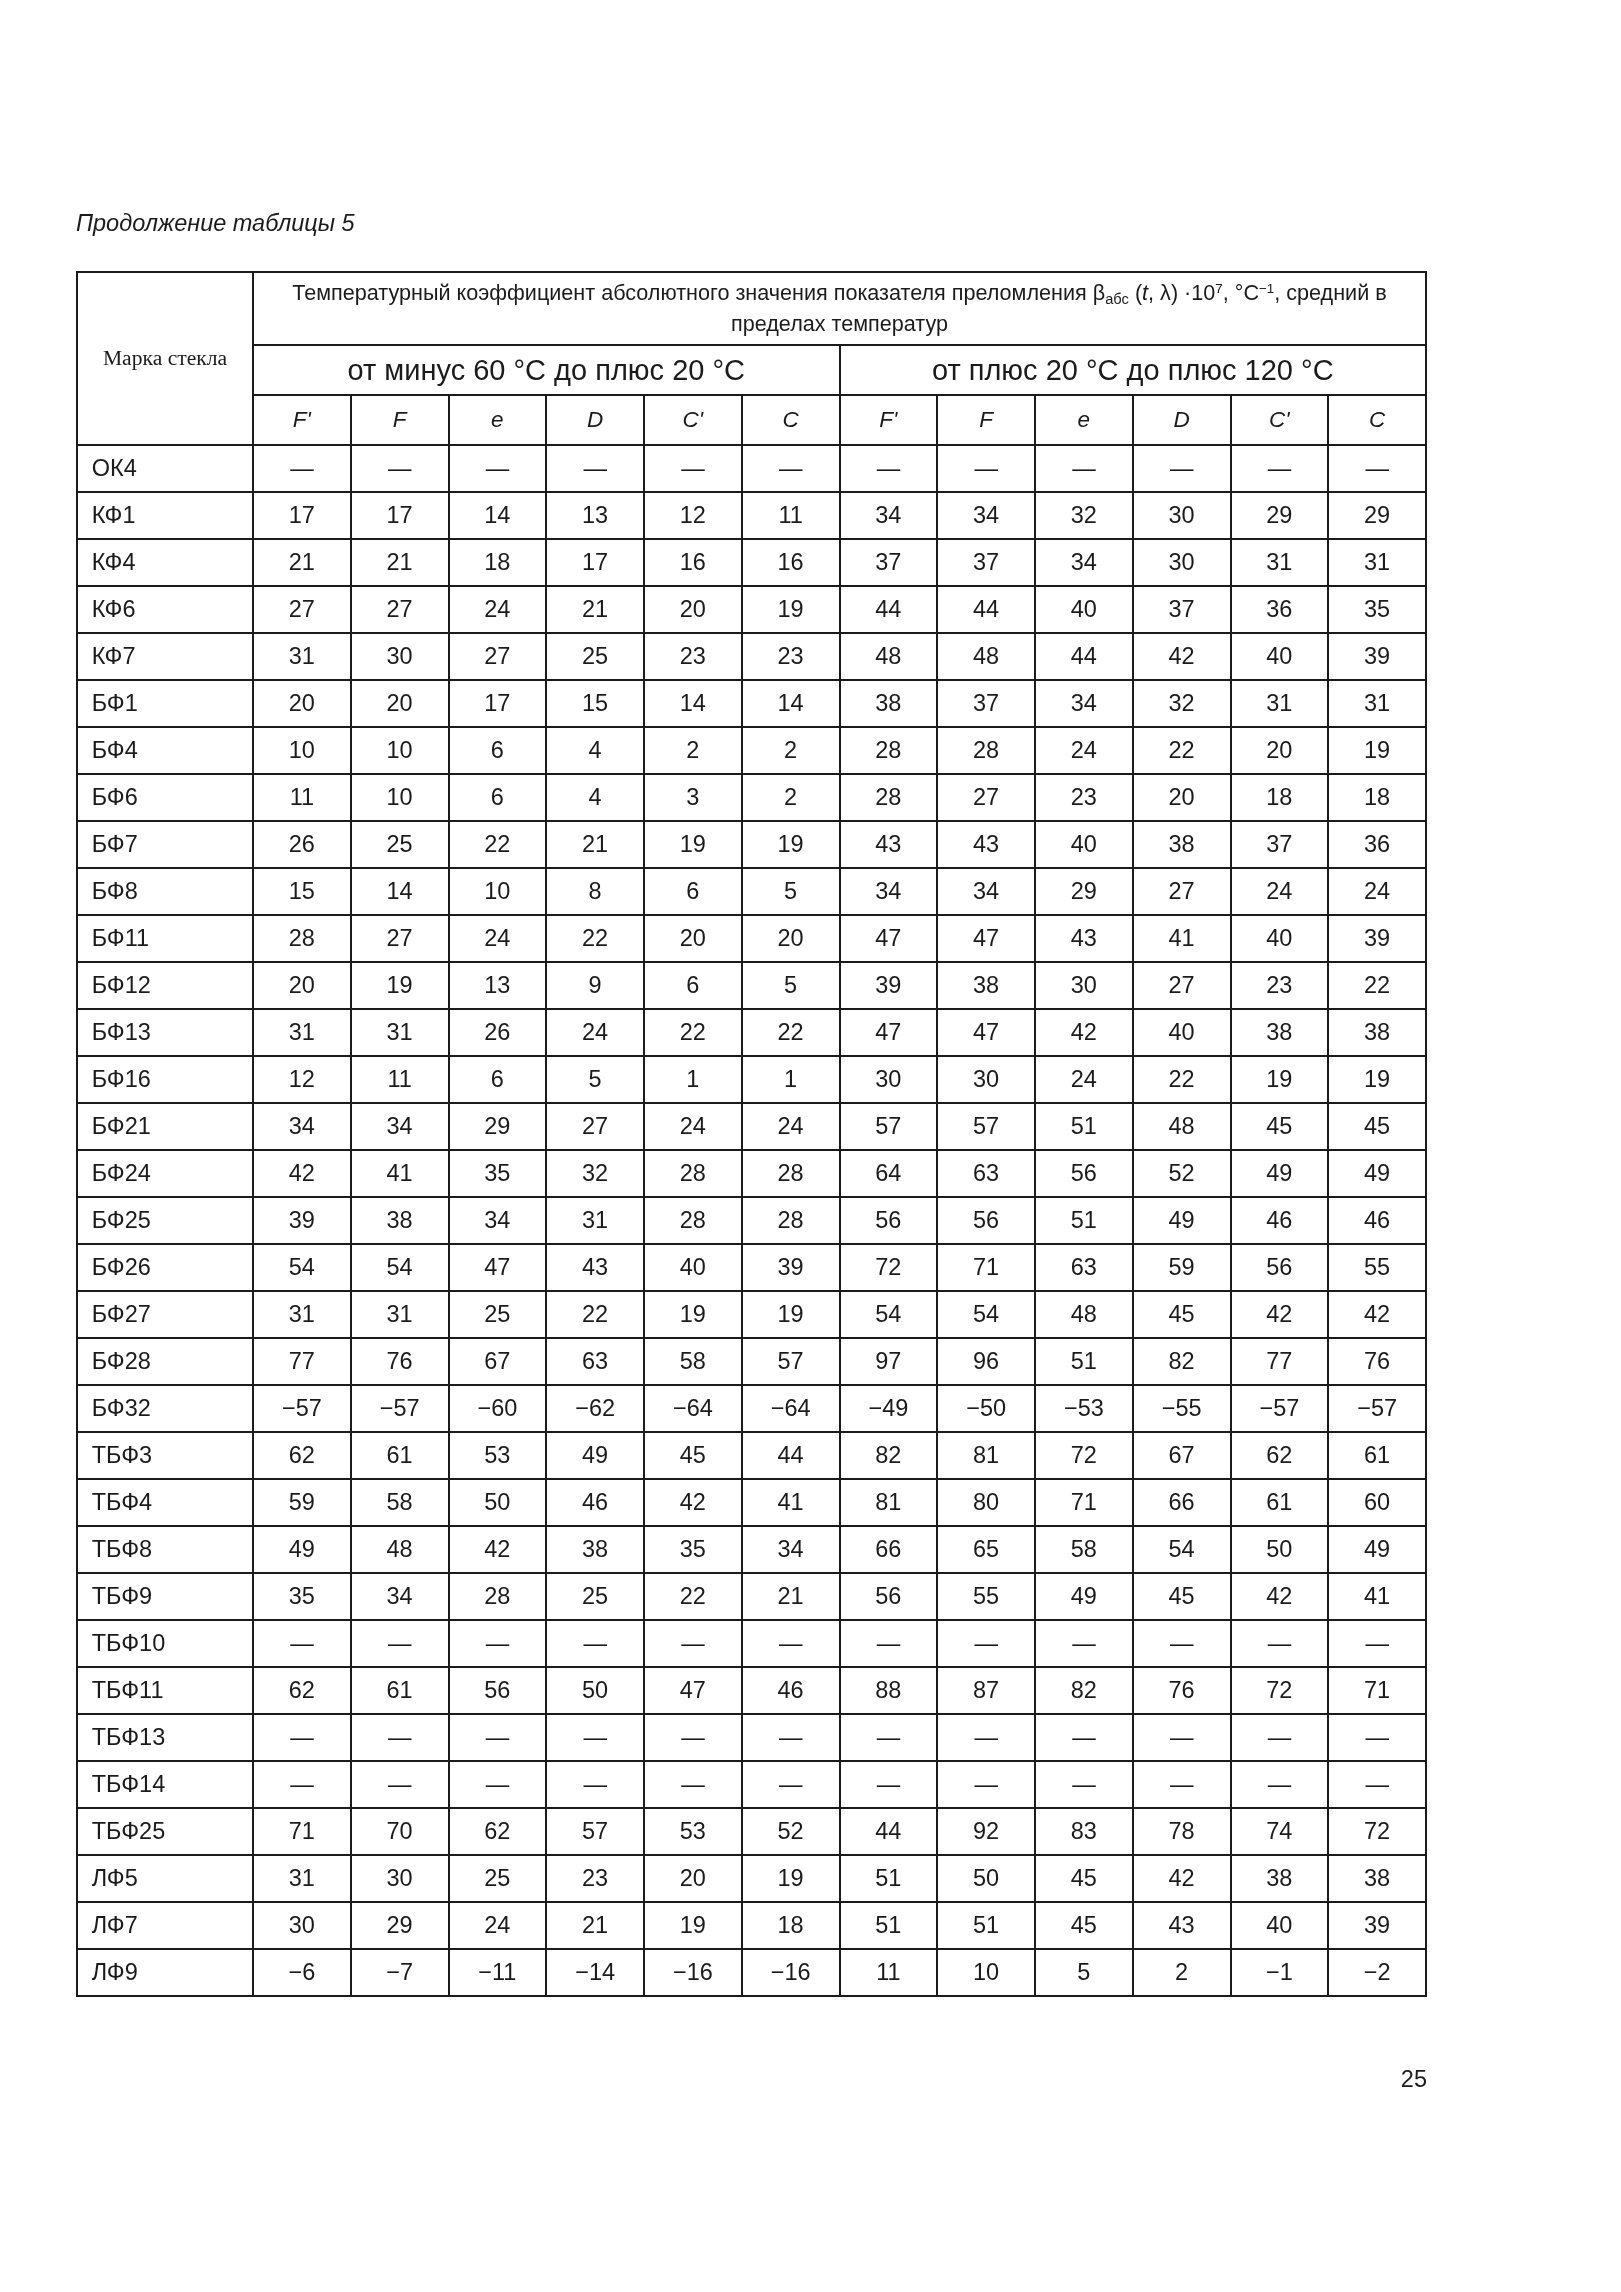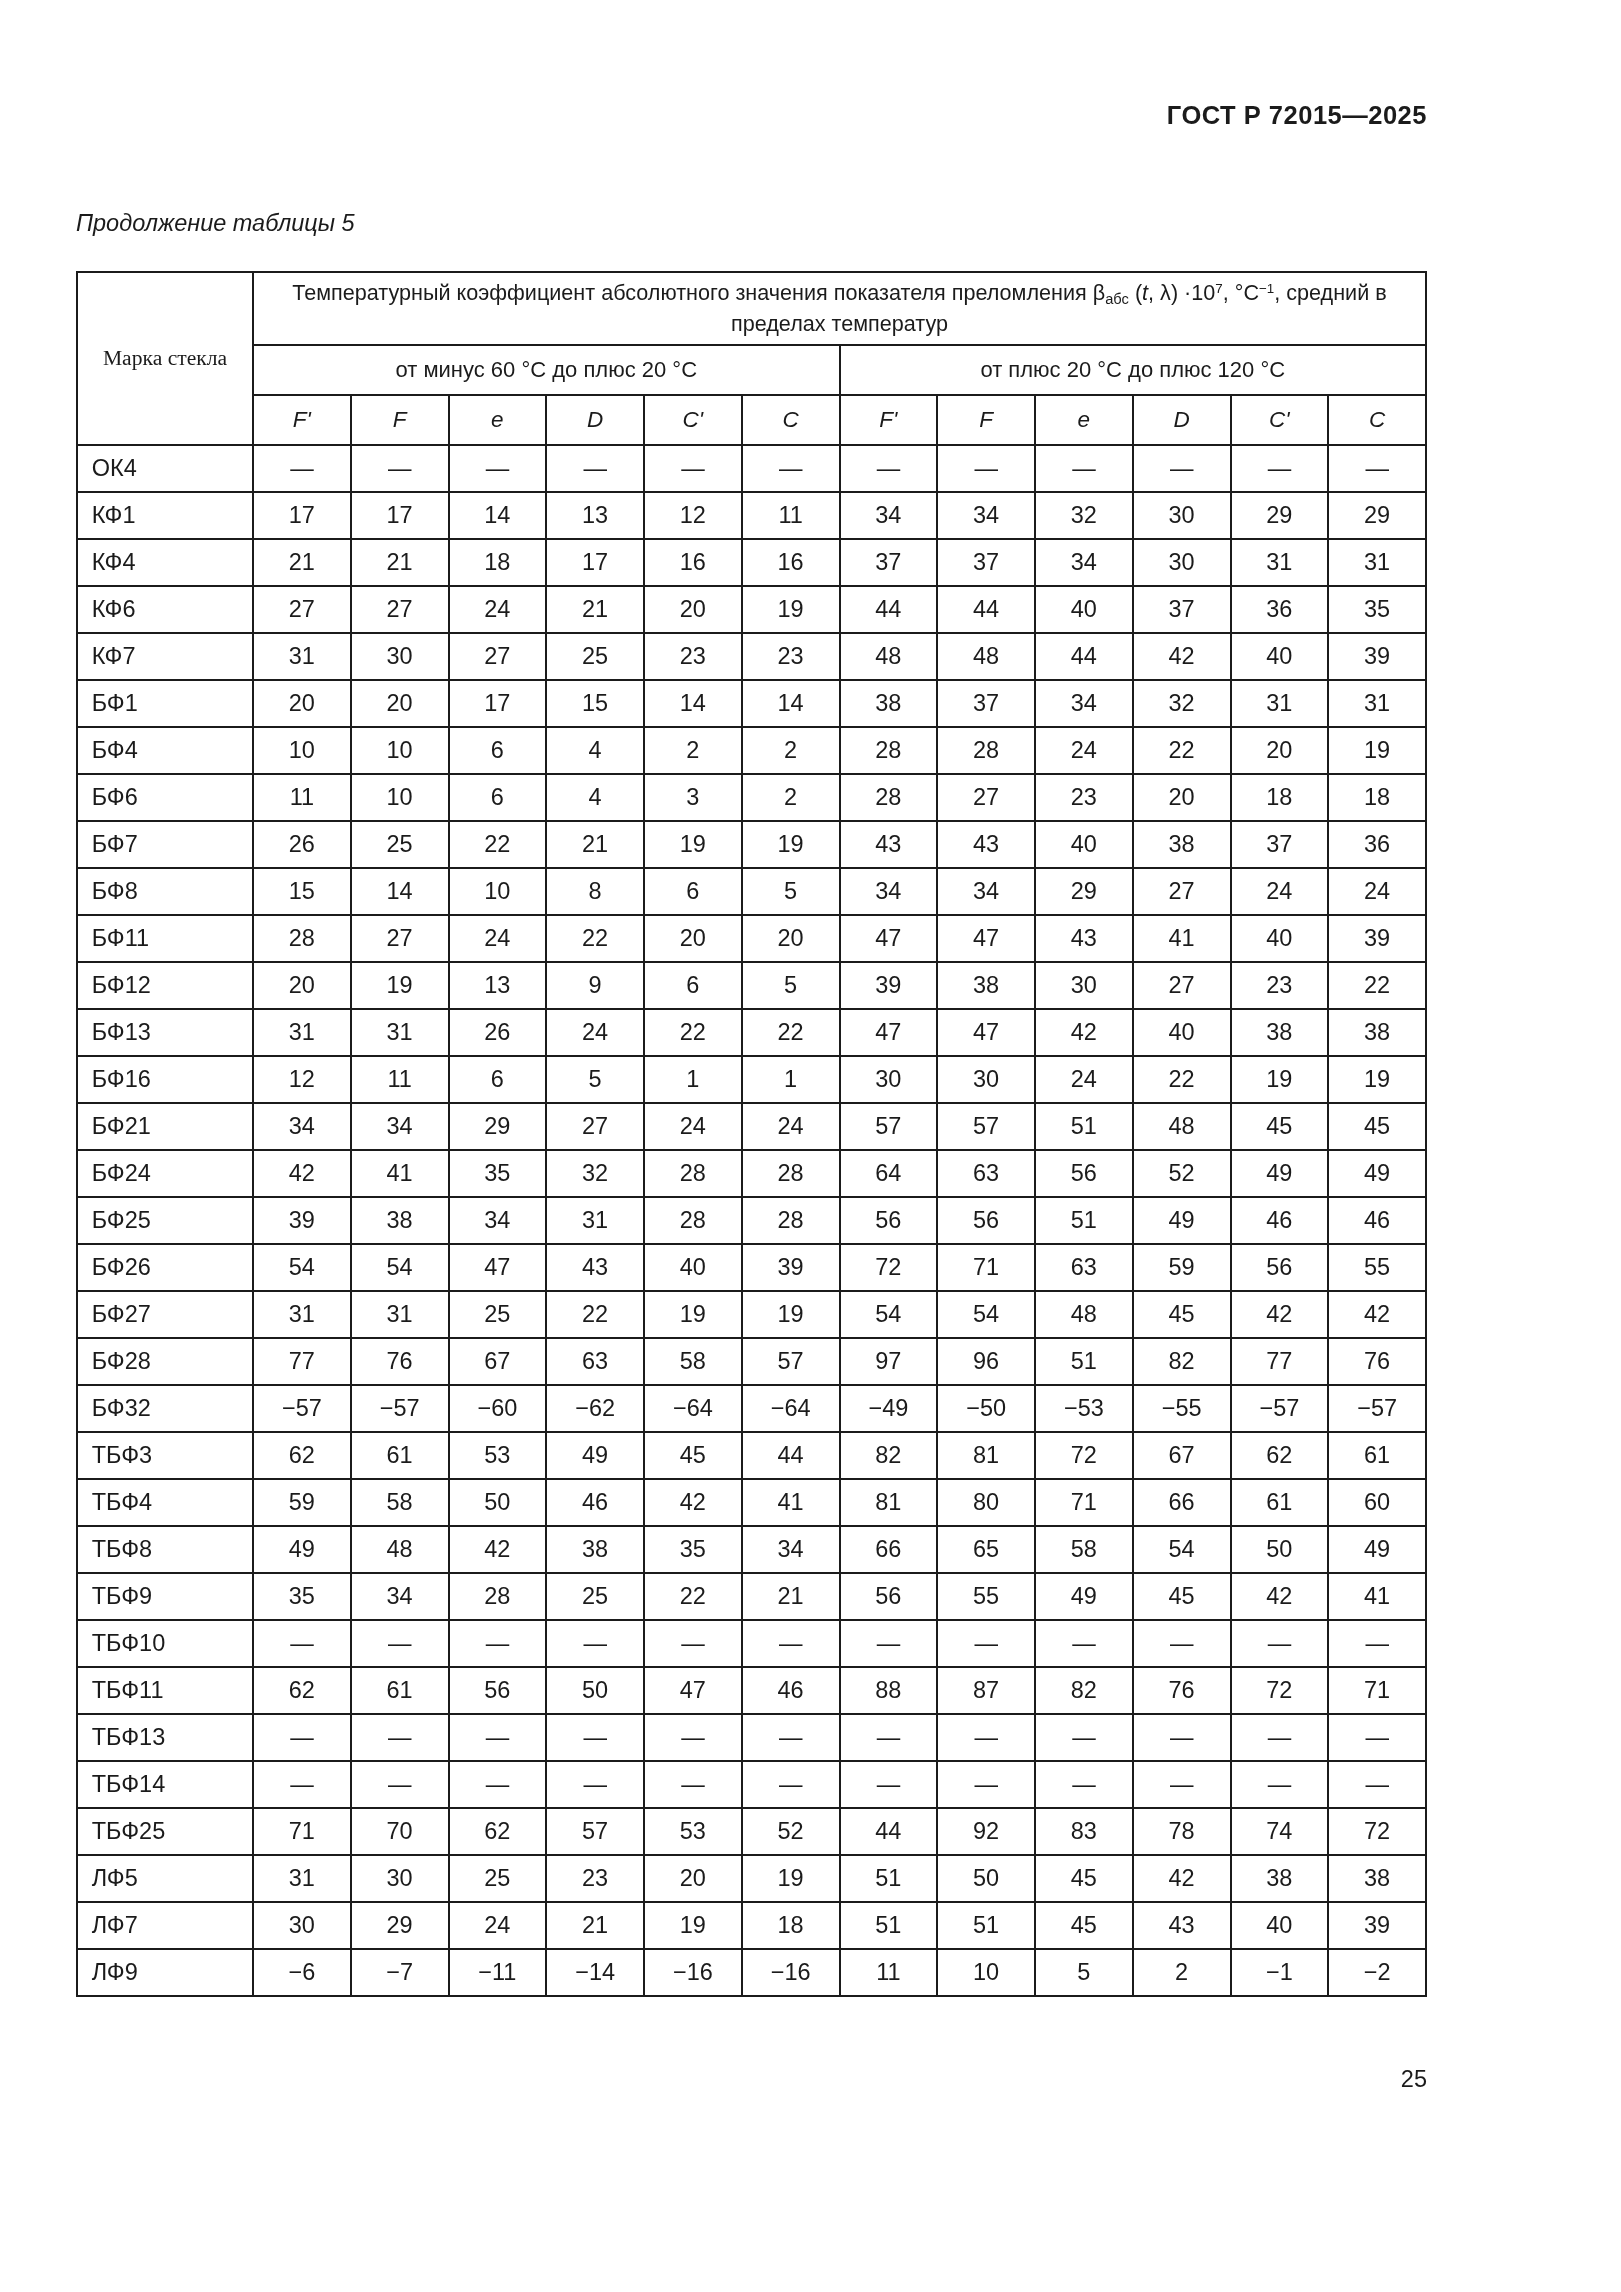--- a/index.html
+++ b/index.html
@@ -31,40 +31,39 @@
     padding:0;
     text-align:center;
     font-weight:normal;
     vertical-align:middle;
   }
   table.glass thead th{border-bottom-width:2.9px;border-top-width:2.9px;}
   th.formula-cell{
     font-size:21.6px;line-height:1.4;height:71px;padding:3.9px 25.5px;border-radius:30px;
   }
   th.brand-head{font-size:21.6px;line-height:1.3;font-family:Liberation Serif, serif;}
-  th.range-cell{font-size:22px;height:48px;}
+  th.range-cell{font-size:29px;height:48px;}
   th.subcol{font-size:22.5px;font-style:italic;height:48px;}
   tbody td{font-size:23.5px;height:45px;}
   tbody td.brand{text-align:left;padding-left:13.7px;font-size:23.5px;margin-top:34px;}
   tbody tr td{border-top-width:2.9px;border-bottom-width:2.9px;}
   sub.small,sup.small{font-size:68%;}
   sub.small{vertical-align:-0.25em;}
   sup.small{vertical-align:0.55em;font-size:62%;}
   .it{font-style:italic;}
   .page-number{
     position:absolute;top:2066px;right:194px;
     font-size:23.5px;
   }
 </style>
 </head>
 <body>
 
 <div class="page">
 
-  <div class="doc-header">ГОСТ Р 72015—2025</div>
 
   <div class="caption">Продолжение таблицы 5</div>
 
   <div class="table-wrap">
     <table class="glass">
       <colgroup>
         <col style="width:176px">
         <col>
           <col>
           <col>

